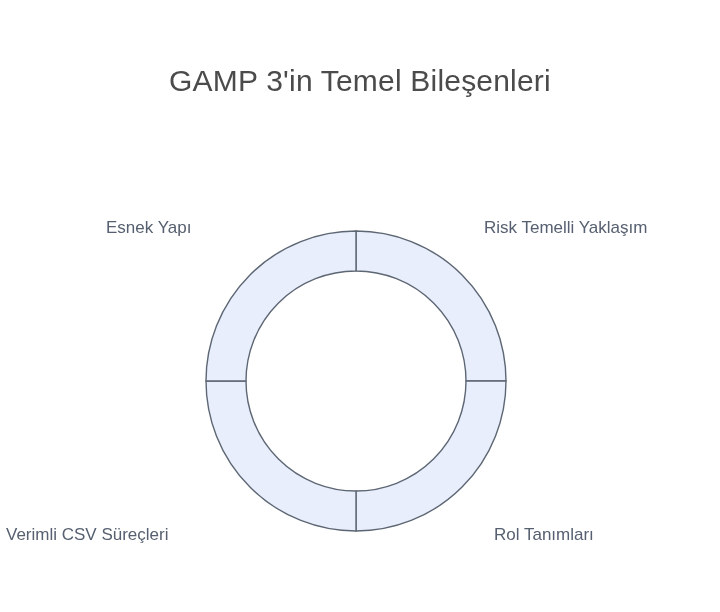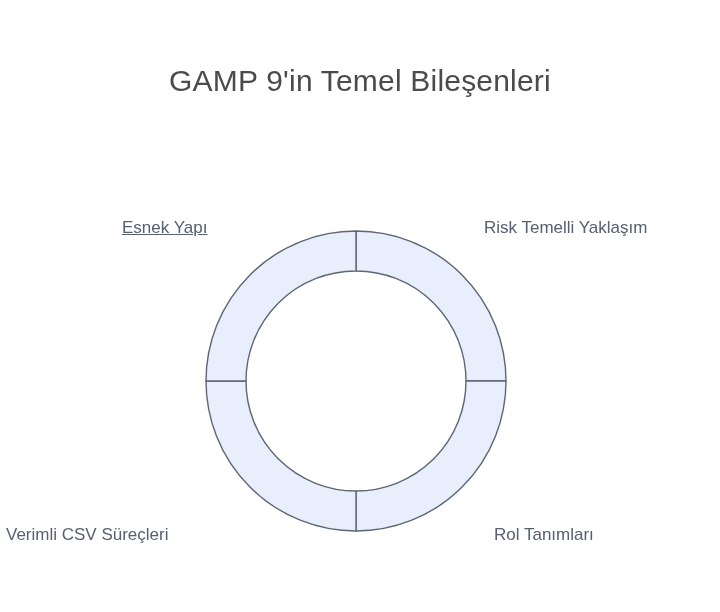--- a/index.html
+++ b/index.html
@@ -58,31 +58,31 @@
 
   
   .seg-label {
     position: absolute;
     font-size: 17px;
     font-weight: 400;
     color: #576070;
     line-height: 22px;
     white-space: nowrap;
   }
-  .label-tl { left: 122px;  top: 217px; text-decoration: underline; }
+  .label-tl { left: 106px;  top: 217px; }
   .label-tr { left: 484px;  top: 217px; }
   .label-bl { left: 6px;    top: 524px; }
   .label-br { left: 494px;  top: 524px; }
 </style>
 </head>
 <body>
 
 <div id="canvas">
 
-  <div class="title">GAMP 9'in Temel Bileşenleri</div>
+  <div class="title">GAMP 3'in Temel Bileşenleri</div>
 
   <div class="donut-wrap" style="left: 206px; top: 231px; width: 300px; height: 300px;">
     <svg class="donut-svg" viewBox="0 0 300 300" style="width: 300px; height: 300px;">
 
       <path fill="#e8eefb" stroke="#5d6673" stroke-width="1.4" stroke-linejoin="round" d="M 150 0 A 150 150 0 0 1 300 150 L 260 150 A 110 110 0 0 0 150 40 Z"></path>
 
       <path fill="#e8eefb" stroke="#5d6673" stroke-width="1.4" stroke-linejoin="round" d="M 300 150 A 150 150 0 0 1 150 300 L 150 260 A 110 110 0 0 0 260 150 Z"></path>
 
       <path fill="#e8eefb" stroke="#5d6673" stroke-width="1.4" stroke-linejoin="round" d="M 150 300 A 150 150 0 0 1 0 150.00000000000003 L 40 150 A 110 110 0 0 0 150 260 Z"></path>
 

